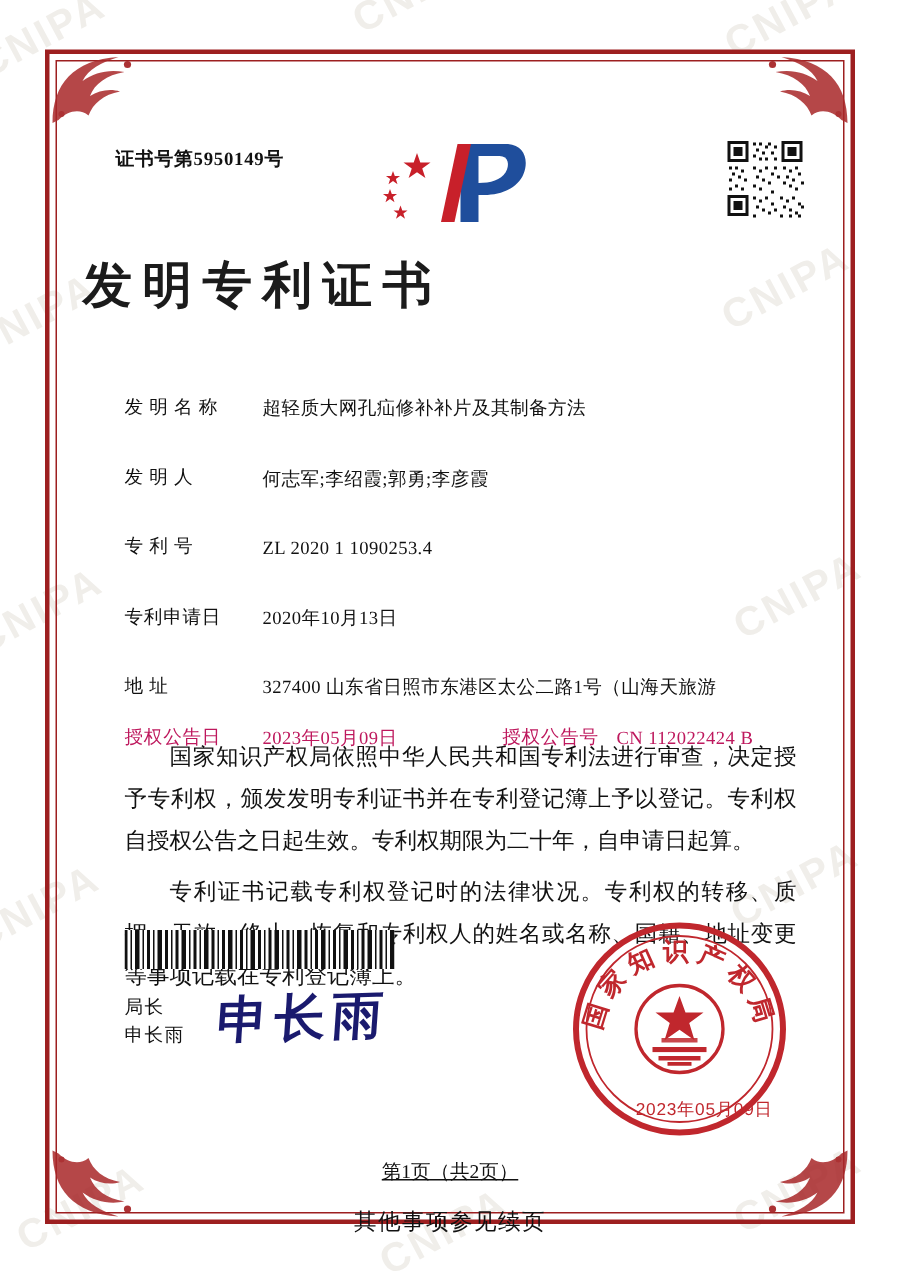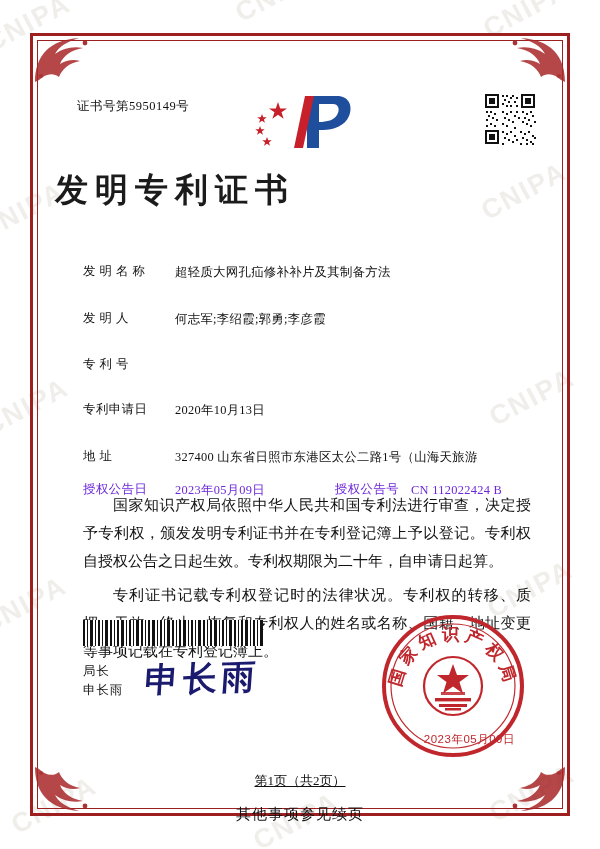--- a/index.html
+++ b/index.html
@@ -78,20 +78,21 @@
     width: 490px;
     height: 730px;
   }
   .cert-no {
     position: absolute;
     left: 22px;
     top: 38px;
     font-size: 12.5px;
     color: #111;
     letter-spacing: .5px;
+    font-weight: bold;
   }
   .qr {
     position: absolute;
     right: 8px;
     top: 32px;
     width: 54px;
     height: 54px;
     background: #fff;
   }
   .qr svg { display:block; }
@@ -149,21 +150,21 @@
   }
   .sub-line {
     display: block;
     padding-left: 22px;
   }
 
   .grant-row {
     display: flex;
     align-items: flex-start;
     font-size: 12.4px;
-    color: #6d28d9;
+    color: #be185d;
     margin-bottom: 14.5px;
   }
   .grant-left { width: 240px; display: flex; }
   .grant-right { display: flex; }
   .grant-right .f-label { width: 88px; text-align: center; }
 
   .paragraphs {
     position: absolute;
     left: 28px;
     right: 14px;
@@ -411,20 +412,21 @@
         <div class="f-value">超轻质大网孔疝修补补片及其制备方法</div>
       </div>
 
       <div class="field-row">
         <div class="f-label spread">发 明 人</div>
         <div class="f-value">何志军;李绍霞;郭勇;李彦霞</div>
       </div>
 
       <div class="field-row">
         <div class="f-label spread">专 利 号</div>
+        <div class="f-value">ZL 2020 1 1090253.4</div>
       </div>
 
       <div class="field-row">
         <div class="f-label spread">专利申请日</div>
         <div class="f-value">2020年10月13日</div>
       </div>
 
 
       <div class="field-row">
         <div class="f-label spread">地 址</div>

